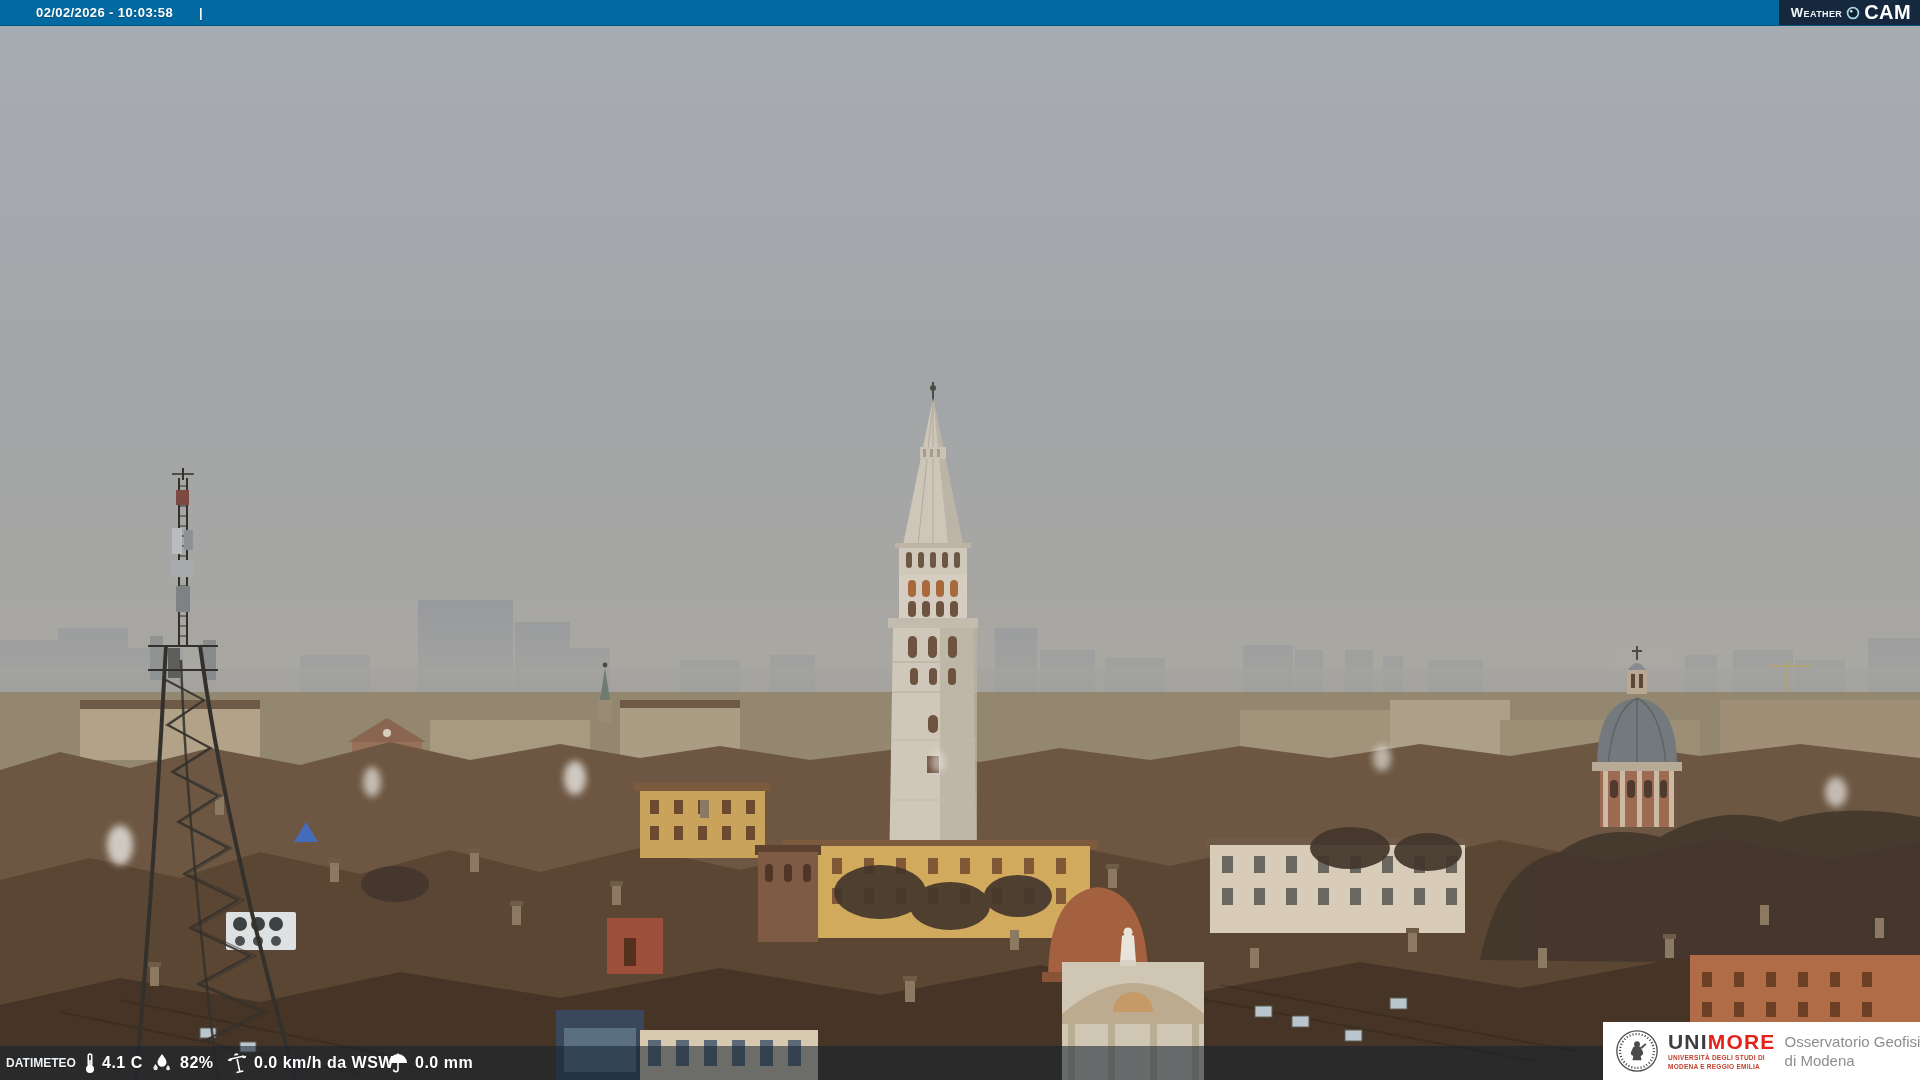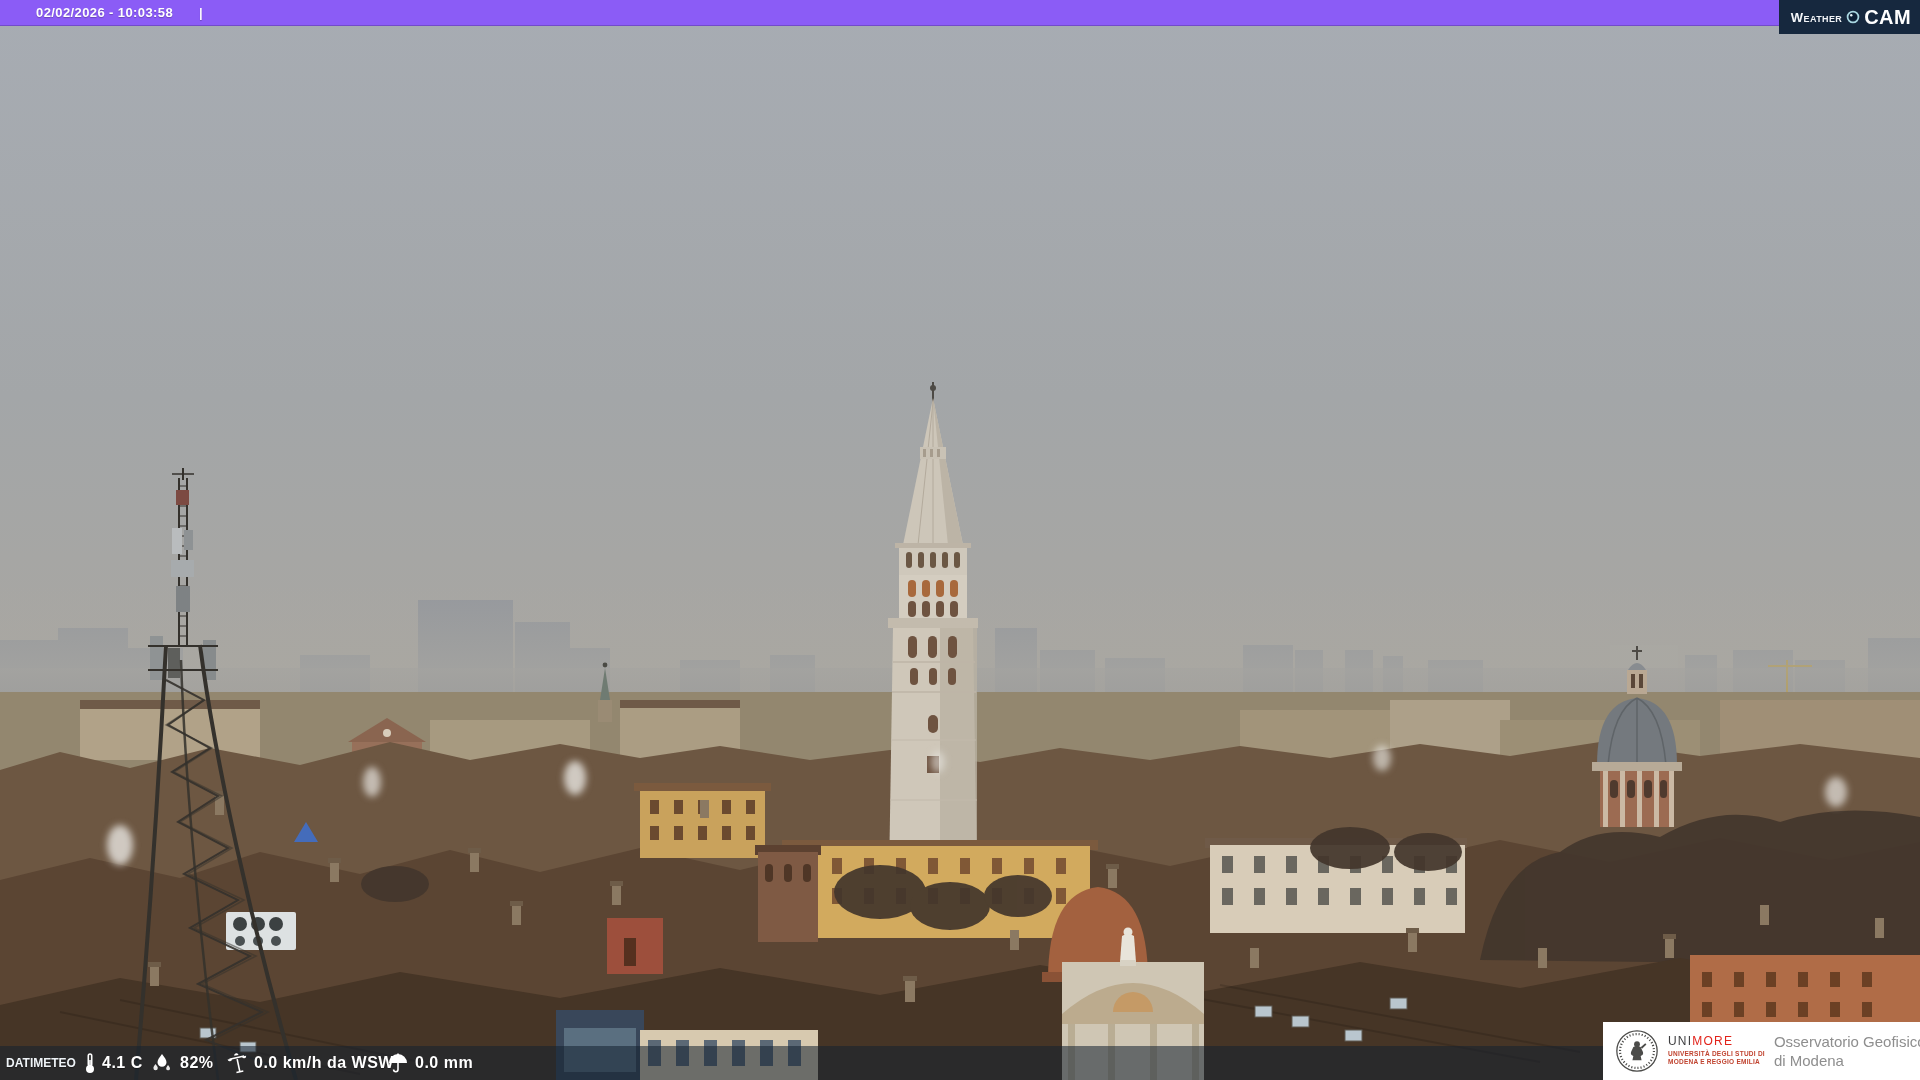--- a/index.html
+++ b/index.html
@@ -6,30 +6,30 @@
   .stage{
     position:relative;width:1920px;height:1080px;overflow:hidden;
     font-family:"Liberation Sans","DejaVu Sans",sans-serif;
     background:#a5a8ab;
   }
   .scene{position:absolute;inset:0;width:1920px;height:1080px;display:block;}
 
   
   .topbar{
     position:absolute;left:0;top:0;width:1920px;height:25px;
-    background:#8b5cf6;border-bottom:1px solid rgba(0,0,0,.18);
+    background:#0369a1;border-bottom:1px solid rgba(0,0,0,.18);
     display:flex;align-items:center;color:#fff;
     font-size:13px;font-weight:bold;letter-spacing:.4px;
     text-shadow:0 1px 1px rgba(0,0,0,.25);
   }
   .topbar .ts{margin-left:36px;white-space:nowrap;}
   .topbar .sep{margin:0 22px 0 26px;opacity:.95;}
   .topbar .title{white-space:nowrap;}
   .wc-logo{
-    position:absolute;right:0;top:0;height:34px;min-width:118px;
+    position:absolute;right:0;top:0;height:25px;min-width:118px;
     background:#16283e;display:flex;align-items:center;justify-content:flex-end;
     padding:0 9px 0 12px;gap:4px;cursor:pointer;text-shadow:none;
   }
   .wc-w1{font-variant:small-caps;font-size:13px;font-weight:bold;color:#f2f5f8;letter-spacing:.4px;}
   .wc-w2{text-transform:uppercase;font-size:20px;font-weight:bold;color:#ffffff;letter-spacing:.4px;}
   .wc-lens{width:14px;height:14px;display:inline-block;}
 
   
   .weatherbar{
     position:absolute;left:0;bottom:0;width:1920px;height:34px;
@@ -45,21 +45,21 @@
   .wb-val{font-size:16px;font-weight:bold;letter-spacing:.5px;white-space:nowrap;}
 
   
   .brandbox{
     position:absolute;left:1603px;top:1022px;width:317px;height:58px;
     background:#ffffff;display:flex;align-items:center;gap:9px;
     padding-left:12px;box-sizing:border-box;cursor:pointer;
   }
   .seal{width:44px;height:44px;flex:0 0 auto;}
   .uniblock{display:flex;flex-direction:column;line-height:1;flex:0 0 auto;}
-  .uniword{font-size:12px;font-weight:normal;letter-spacing:1.2px;}
+  .uniword{font-size:21px;font-weight:bold;letter-spacing:1.2px;}
   .uniword .u1{color:#3d3d3f;}
   .uniword .u2{color:#e2231a;}
   .unisub{font-size:6.5px;font-weight:bold;color:#c0432f;letter-spacing:.25px;margin-top:2.5px;line-height:1.3;}
   .orgblock{font-size:15px;color:#8e8e8e;line-height:1.3;white-space:nowrap;}
 </style>
 </head>
 <body>
 
 <div class="stage">
 

